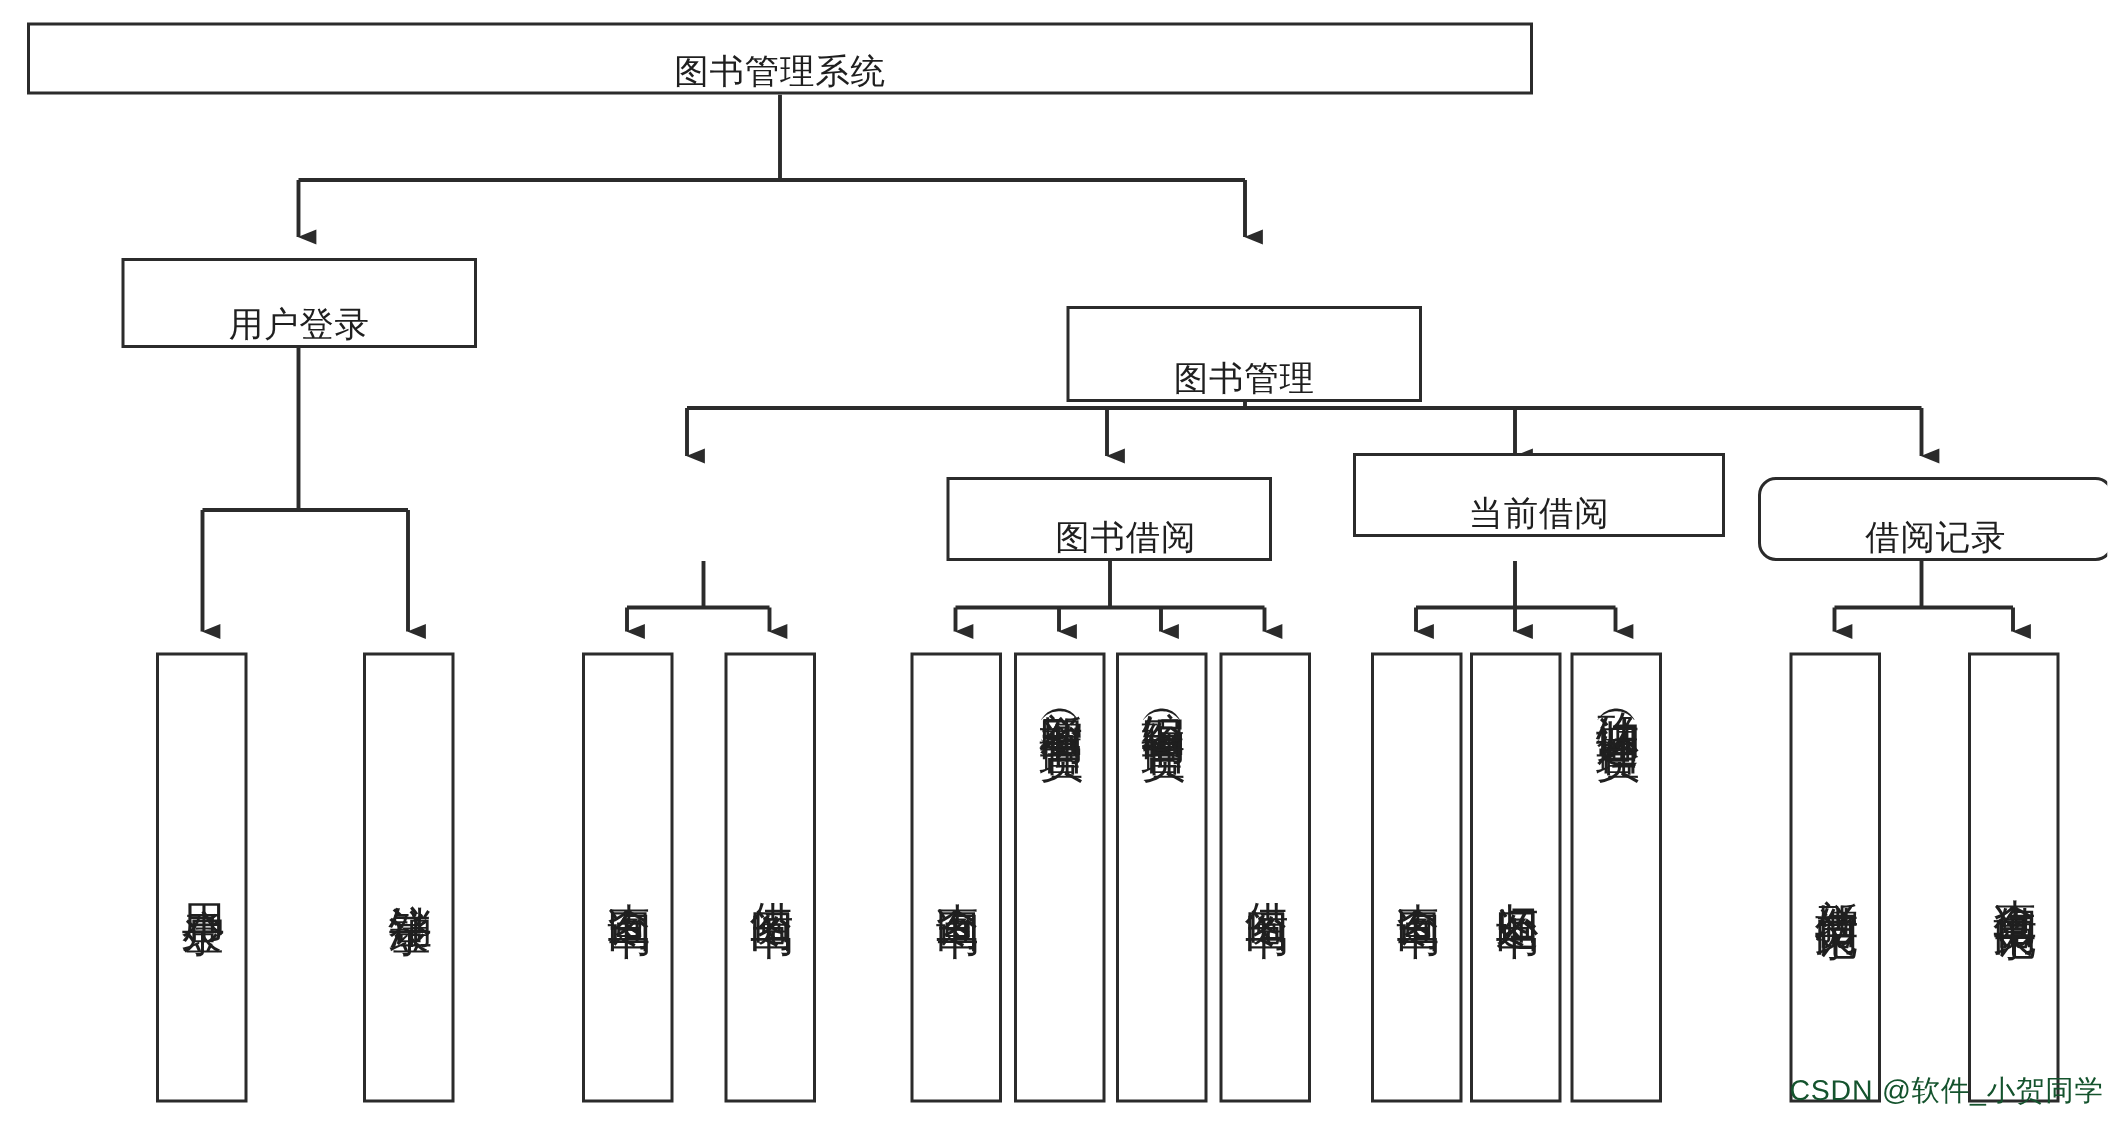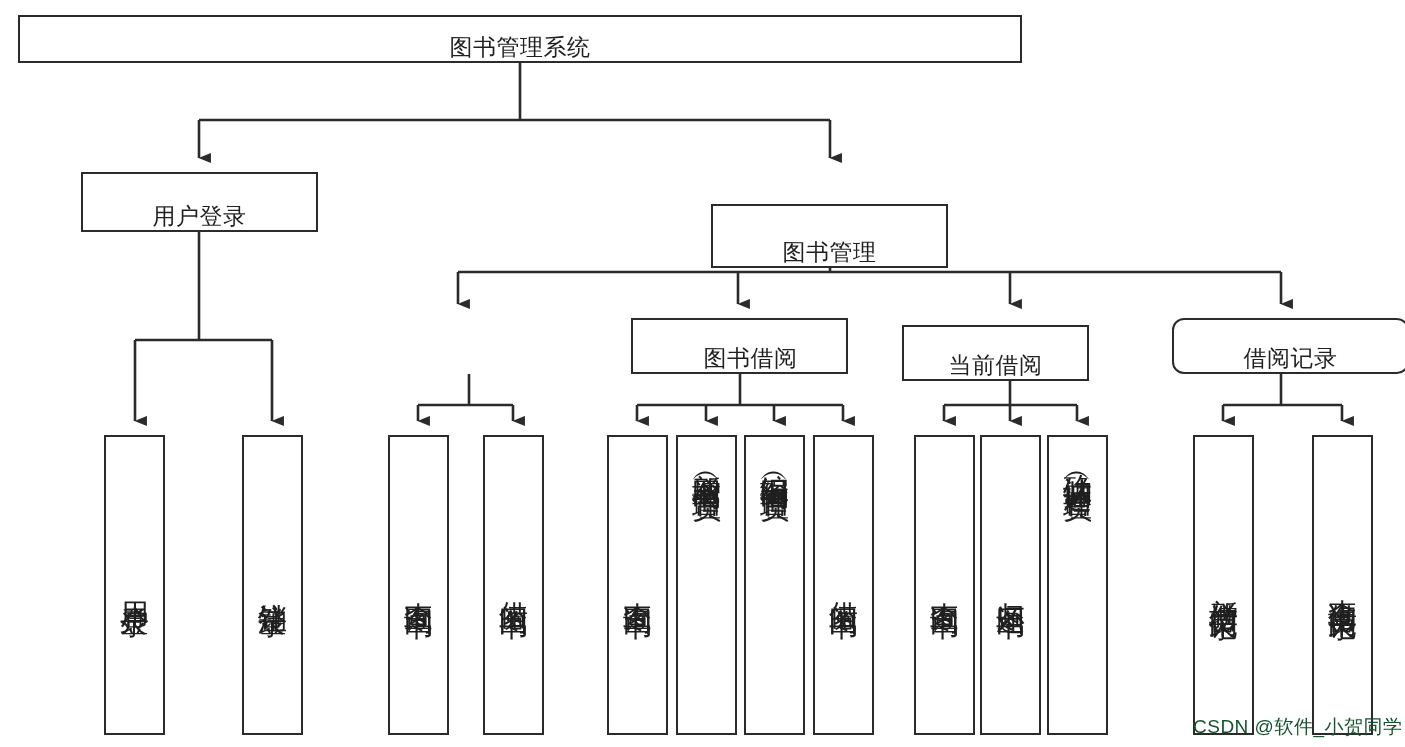--- a/index.html
+++ b/index.html
@@ -135,21 +135,21 @@
   <div class="node horiz" style="left:81px; top:172px; width:237px; height:60px;">
     <span class="label">用户登录</span>
   </div>
   <div class="node horiz" style="left:711px; top:172px; width:237px; height:64px;margin-top:32px;">
     <span class="label">图书管理</span>
   </div>
 
   <div class="node horiz" style="left:631px; top:318px; width:217px; height:56px;padding-left:22px;">
     <span class="label">图书借阅</span>
   </div>
-  <div class="node horiz" style="left:902px; top:325px; width:187px; height:56px;">
+  <div class="node horiz" style="left:902px; top:302px; width:248px; height:56px;">
     <span class="label">当前借阅</span>
   </div>
   <div class="node horiz" style="left:1172px; top:318px; width:237px; height:56px;border-radius:12px;">
     <span class="label">借阅记录</span>
   </div>
 
   <div class="node vert mid" style="left:104px; top:435px; width:61px; height:300px;">
     <span class="label">用户登录</span>
   </div>
   <div class="node vert mid" style="left:242px; top:435px; width:61px; height:300px;">

